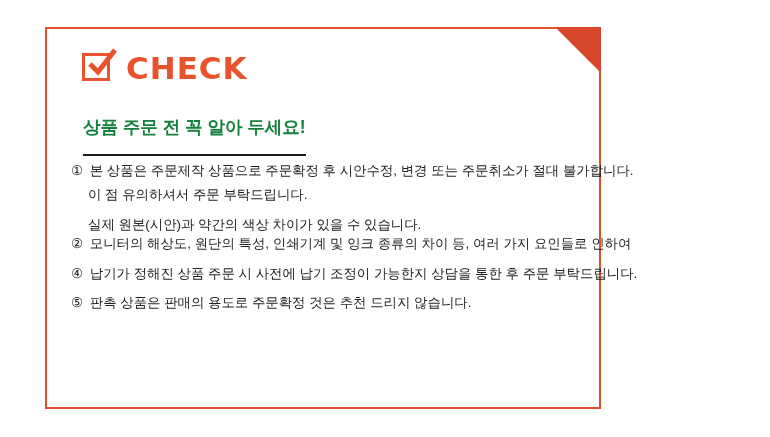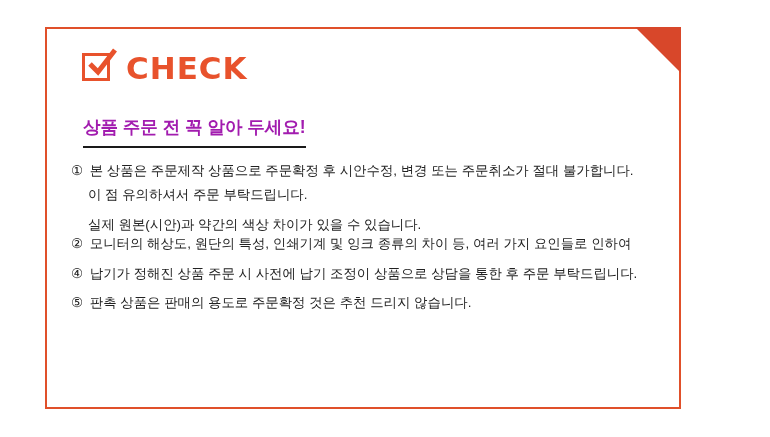--- a/index.html
+++ b/index.html
@@ -17,21 +17,21 @@
     position: relative;
     width: 770px;
     height: 437px;
     background: #ffffff;
     overflow: hidden;
   }
   .notice-card {
     position: absolute;
     left: 45px;
     top: 27px;
-    width: 636px;
+    width: 556px;
     height: 382px;
     border: 2px solid #e0502a;
     background: #ffffff;
     box-sizing: border-box;
   }
   
   .corner-fold {
     position: absolute;
     top: -2px;
     right: -2px;
@@ -77,23 +77,23 @@
     color: #e8522c;
     font-family: "DejaVu Sans", sans-serif;
     line-height: 1;
   }
   .notice-title {
     position: absolute;
     left: 36px;
     top: 88px;
     font-size: 17.5px;
     font-weight: bold;
-    color: #a21caf;
+    color: #15803d;
     border-bottom: 2px solid #1a1a1a;
-    padding-bottom: 8px;
+    padding-bottom: 16px;
     line-height: 1.2;
   }
   .notice-list {
     position: absolute;
     left: 24px;
     top: 132px;
     right: 26px;
   }
   .notice-item {
     font-size: 13.4px;
@@ -150,21 +150,21 @@
         <span class="line">
           <span class="num">②</span>
           <span>모니터의 해상도, 원단의 특성, 인쇄기계 및 잉크 종류의 차이 등, 여러 가지 요인들로 인하여</span>
         </span>
       </div>
 
 
       <div class="notice-item">
         <span class="line">
           <span class="num">④</span>
-          <span>납기가 정해진 상품 주문 시 사전에 납기 조정이 상품으로 상담을 통한 후 주문 부탁드립니다.</span>
+          <span>납기가 정해진 상품 주문 시 사전에 납기 조정이 가능한지 상담을 통한 후 주문 부탁드립니다.</span>
         </span>
       </div>
 
       <div class="notice-item">
         <span class="line">
           <span class="num">⑤</span>
           <span>판촉 상품은 판매의 용도로 주문확정 것은 추천 드리지 않습니다.</span>
         </span>
       </div>
 

